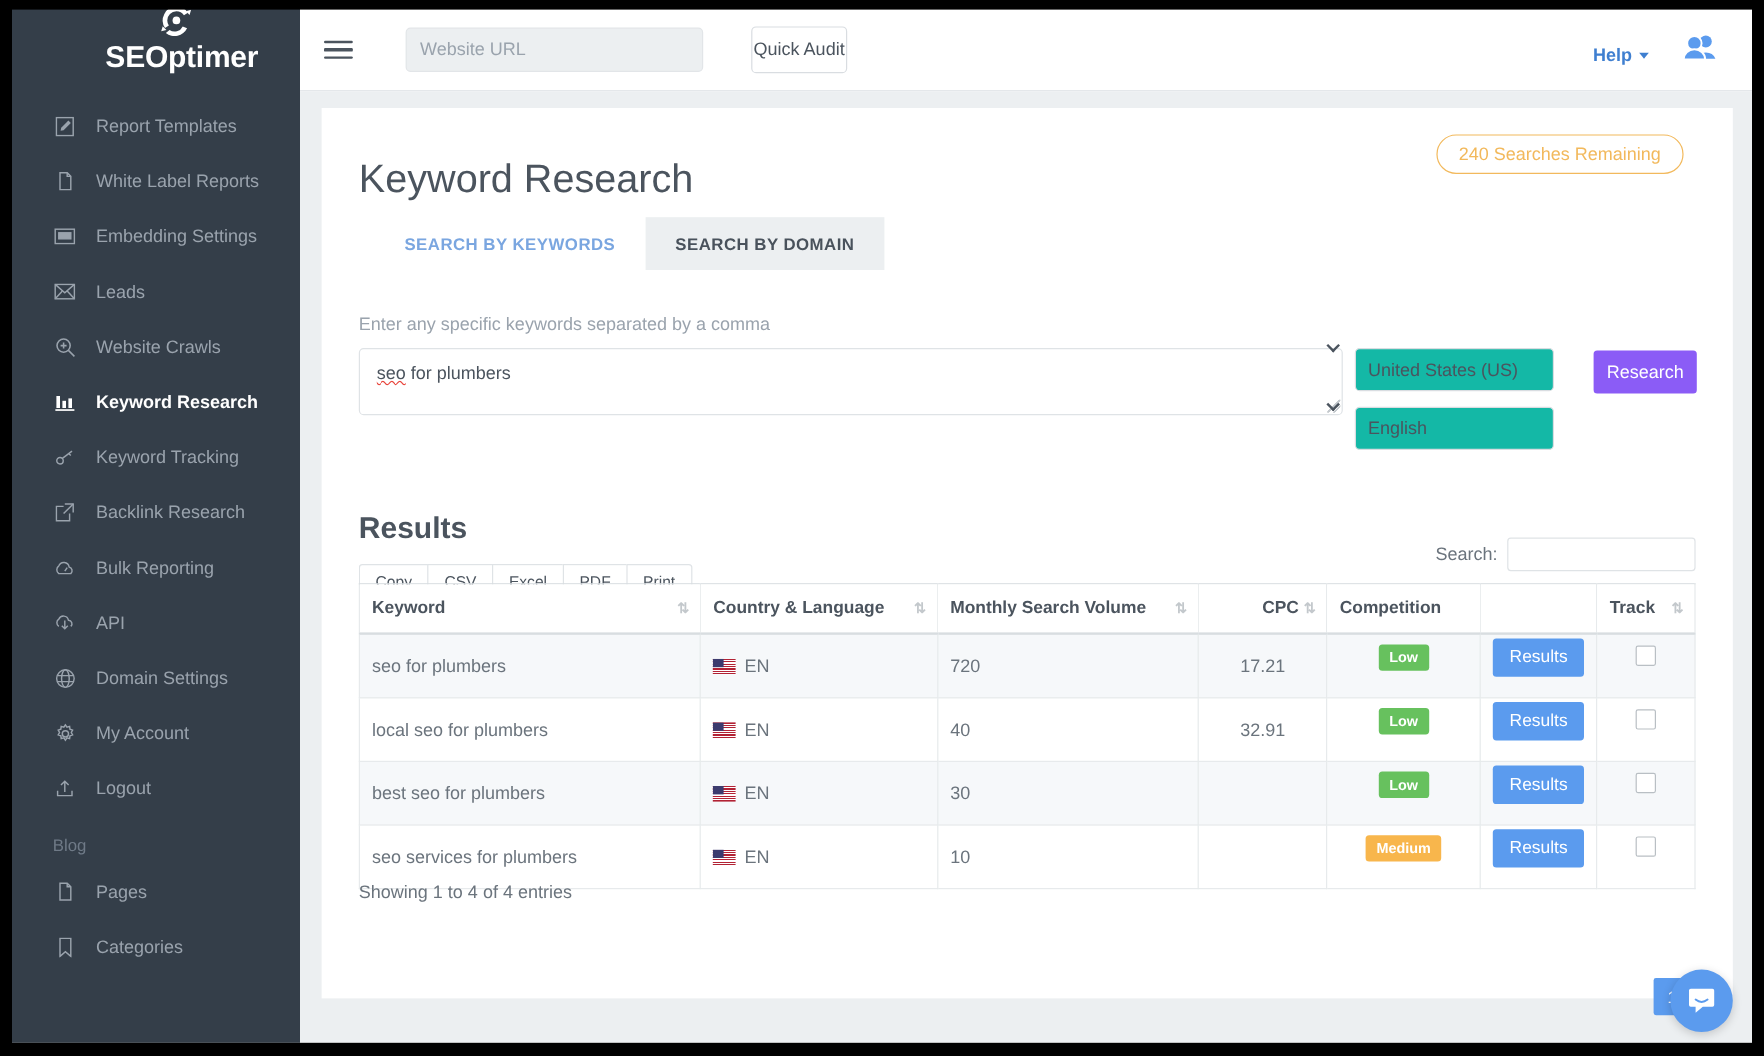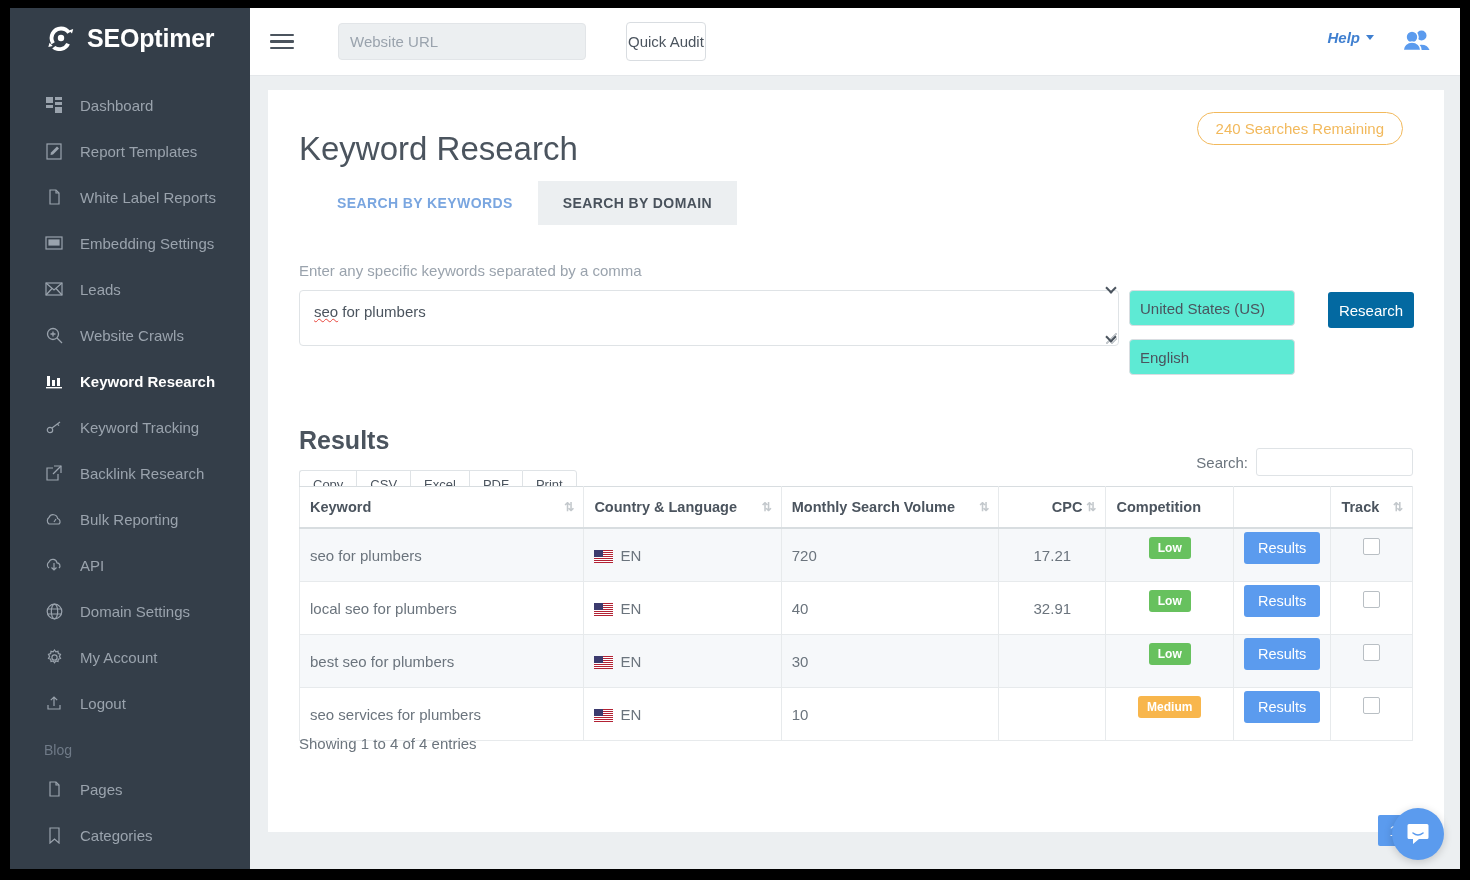--- a/index.html
+++ b/index.html
@@ -23,20 +23,21 @@
     left: 10px; top: 0;
     width: 240px; height: 869px;
     background: #343e49;
     z-index: 20;
   }
   .brand {
     height: 76px;
     display: flex; align-items: center;
     padding-left: 34px;
     color: #fff;
+    flex-direction: column;
   }
   .brand-logo { width: 34px; height: 34px; flex: 0 0 34px; }
   .brand-text {
     font-size: 25px; font-weight: bold; letter-spacing: -0.2px;
     margin-left: 9px; color: #ffffff;
   }
   .nav { padding-top: 6px; }
   .nav-item {
     position: relative;
     display: flex; align-items: center;
@@ -105,23 +106,22 @@
     background: #ffffff;
     border: 1px solid #d9dde1;
     border-radius: 4px;
     font-size: 15px;
     color: #4b545e;
     cursor: pointer;
     font-family: "Liberation Sans", sans-serif;
   }
   .topbar-right {
     margin-left: auto;
-    display: flex; align-items: flex-start;
+    display: flex; align-items: flex-end;
     padding-right: 28px;
-    font-style: italic;
   }
   .help-link {
     color: #3f7fd0;
     font-size: 15px; font-weight: bold;
     cursor: pointer;
     margin-right: 28px;
     display: flex; align-items: center;
   }
   .caret-down {
     display: inline-block;
@@ -213,21 +213,21 @@
     text-decoration-color: #e8463d;
     text-decoration-style: wavy;
     text-decoration-thickness: 1px;
     text-underline-offset: 1px;
   }
   .sel {
     position: absolute;
     width: 166px; height: 36px;
     border: 1px solid #d9dde1;
     border-radius: 4px;
-    background: #5eead4;
+    background: #14b8a6;
     padding: 0 10px;
     font-size: 15px;
     color: #4b545e;
     font-family: "Liberation Sans", sans-serif;
     appearance: none;
     -webkit-appearance: none;
     cursor: pointer;
   }
   .sel-wrap { position: absolute; }
   .sel-arrow {
@@ -240,21 +240,21 @@
     transform: rotate(45deg);
     margin-top: -6px;
     pointer-events: none;
   }
   #country-wrap { left: 861px; top: 200px; }
   #lang-wrap { left: 861px; top: 249px; }
   .research-btn {
     position: absolute;
     left: 1060px; top: 202px;
     width: 86px; height: 36px;
-    background: #0369a1;
+    background: #8b5cf6;
     border: none;
     border-radius: 3px;
     color: #ffffff;
     font-size: 15px;
     cursor: pointer;
     font-family: "Liberation Sans", sans-serif;
   }
 
   
   .results-title {
@@ -467,32 +467,20 @@
             <path d="M8.2 27.4a11.5 11.5 0 0 0 17.7-3.9l-3.6-1.5a7.6 7.6 0 0 1-11 3z"></path>
             <path d="M5.6 21.8L4.3 26l4.4-1.1z"></path>
             <circle cx="17" cy="17" r="3.2"></circle>
           </g>
         </svg>
       </span>
       <span class="brand-text">SEOptimer</span>
     </div>
 
     <nav class="nav">
-      <a class="nav-item">
-        <span class="ni-icon">
-          <svg width="16" height="16" viewBox="0 0 16 16" fill="currentColor">
-              <rect x="0" y="0" width="7" height="6"></rect>
-              <rect x="9" y="0" width="7" height="3"></rect>
-              <rect x="9" y="5" width="7" height="3"></rect>
-              <rect x="0" y="8" width="7" height="3"></rect>
-              <rect x="9" y="10" width="7" height="6"></rect>
-            </svg>
-        </span>
-        <span>Dashboard</span>
-      </a>
       <a class="nav-item">
         <span class="ni-icon">
           <svg width="17" height="17" viewBox="0 0 17 17" fill="none" stroke="currentColor" stroke-width="1.2">
               <rect x="1" y="1" width="14" height="15"></rect>
               <path d="M11 3.5 L5 9.5 L4.5 12 L7 11.5 L13 5.5 Z" fill="currentColor" stroke="none"></path>
             </svg>
         </span>
         <span>Report Templates</span>
       </a>
       <a class="nav-item">

